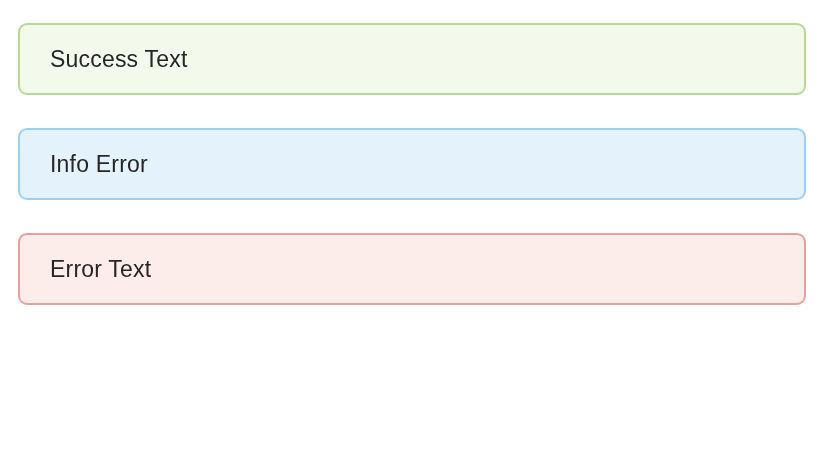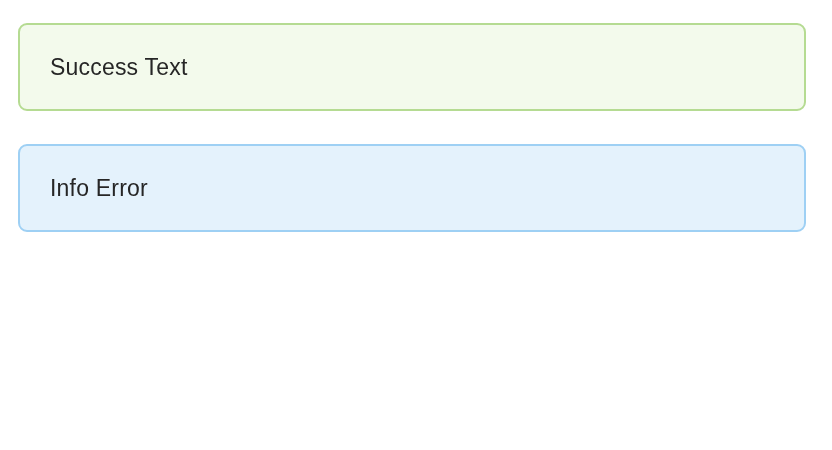--- a/index.html
+++ b/index.html
@@ -12,21 +12,21 @@
     font-family: "Liberation Sans", sans-serif;
   }
   .alert-stack {
     box-sizing: border-box;
     padding: 23px 26px 0 18px;
   }
   .alert {
     box-sizing: border-box;
     border: 2px solid transparent;
     border-radius: 9px;
-    padding: 28px 30px;
+    padding: 20px 30px;
     margin-bottom: 33px;
     font-size: 23px;
     line-height: 28px;
     font-weight: 400;
     letter-spacing: 0.2px;
   }
   .alert-label {
     display: inline-block;
   }
 </style>
@@ -37,14 +37,17 @@
 
   <div class="alert" style="background-color: rgb(243, 250, 236); border-color: rgb(181, 219, 146); color: rgb(38, 38, 38);">
     <span class="alert-label">Success Text</span>
   </div>
 
   <div class="alert" style="background-color: rgb(228, 242, 252); border-color: rgb(158, 208, 244); color: rgb(38, 38, 38);">
     <span class="alert-label">Info Error</span>
   </div>
 
 
+  <div class="alert" style="background-color: rgb(252, 237, 234); border-color: rgb(232, 161, 154); color: rgb(38, 38, 38);">
+    <span class="alert-label">Error Text</span>
+  </div>
 
 </div>
 
 </body></html>

